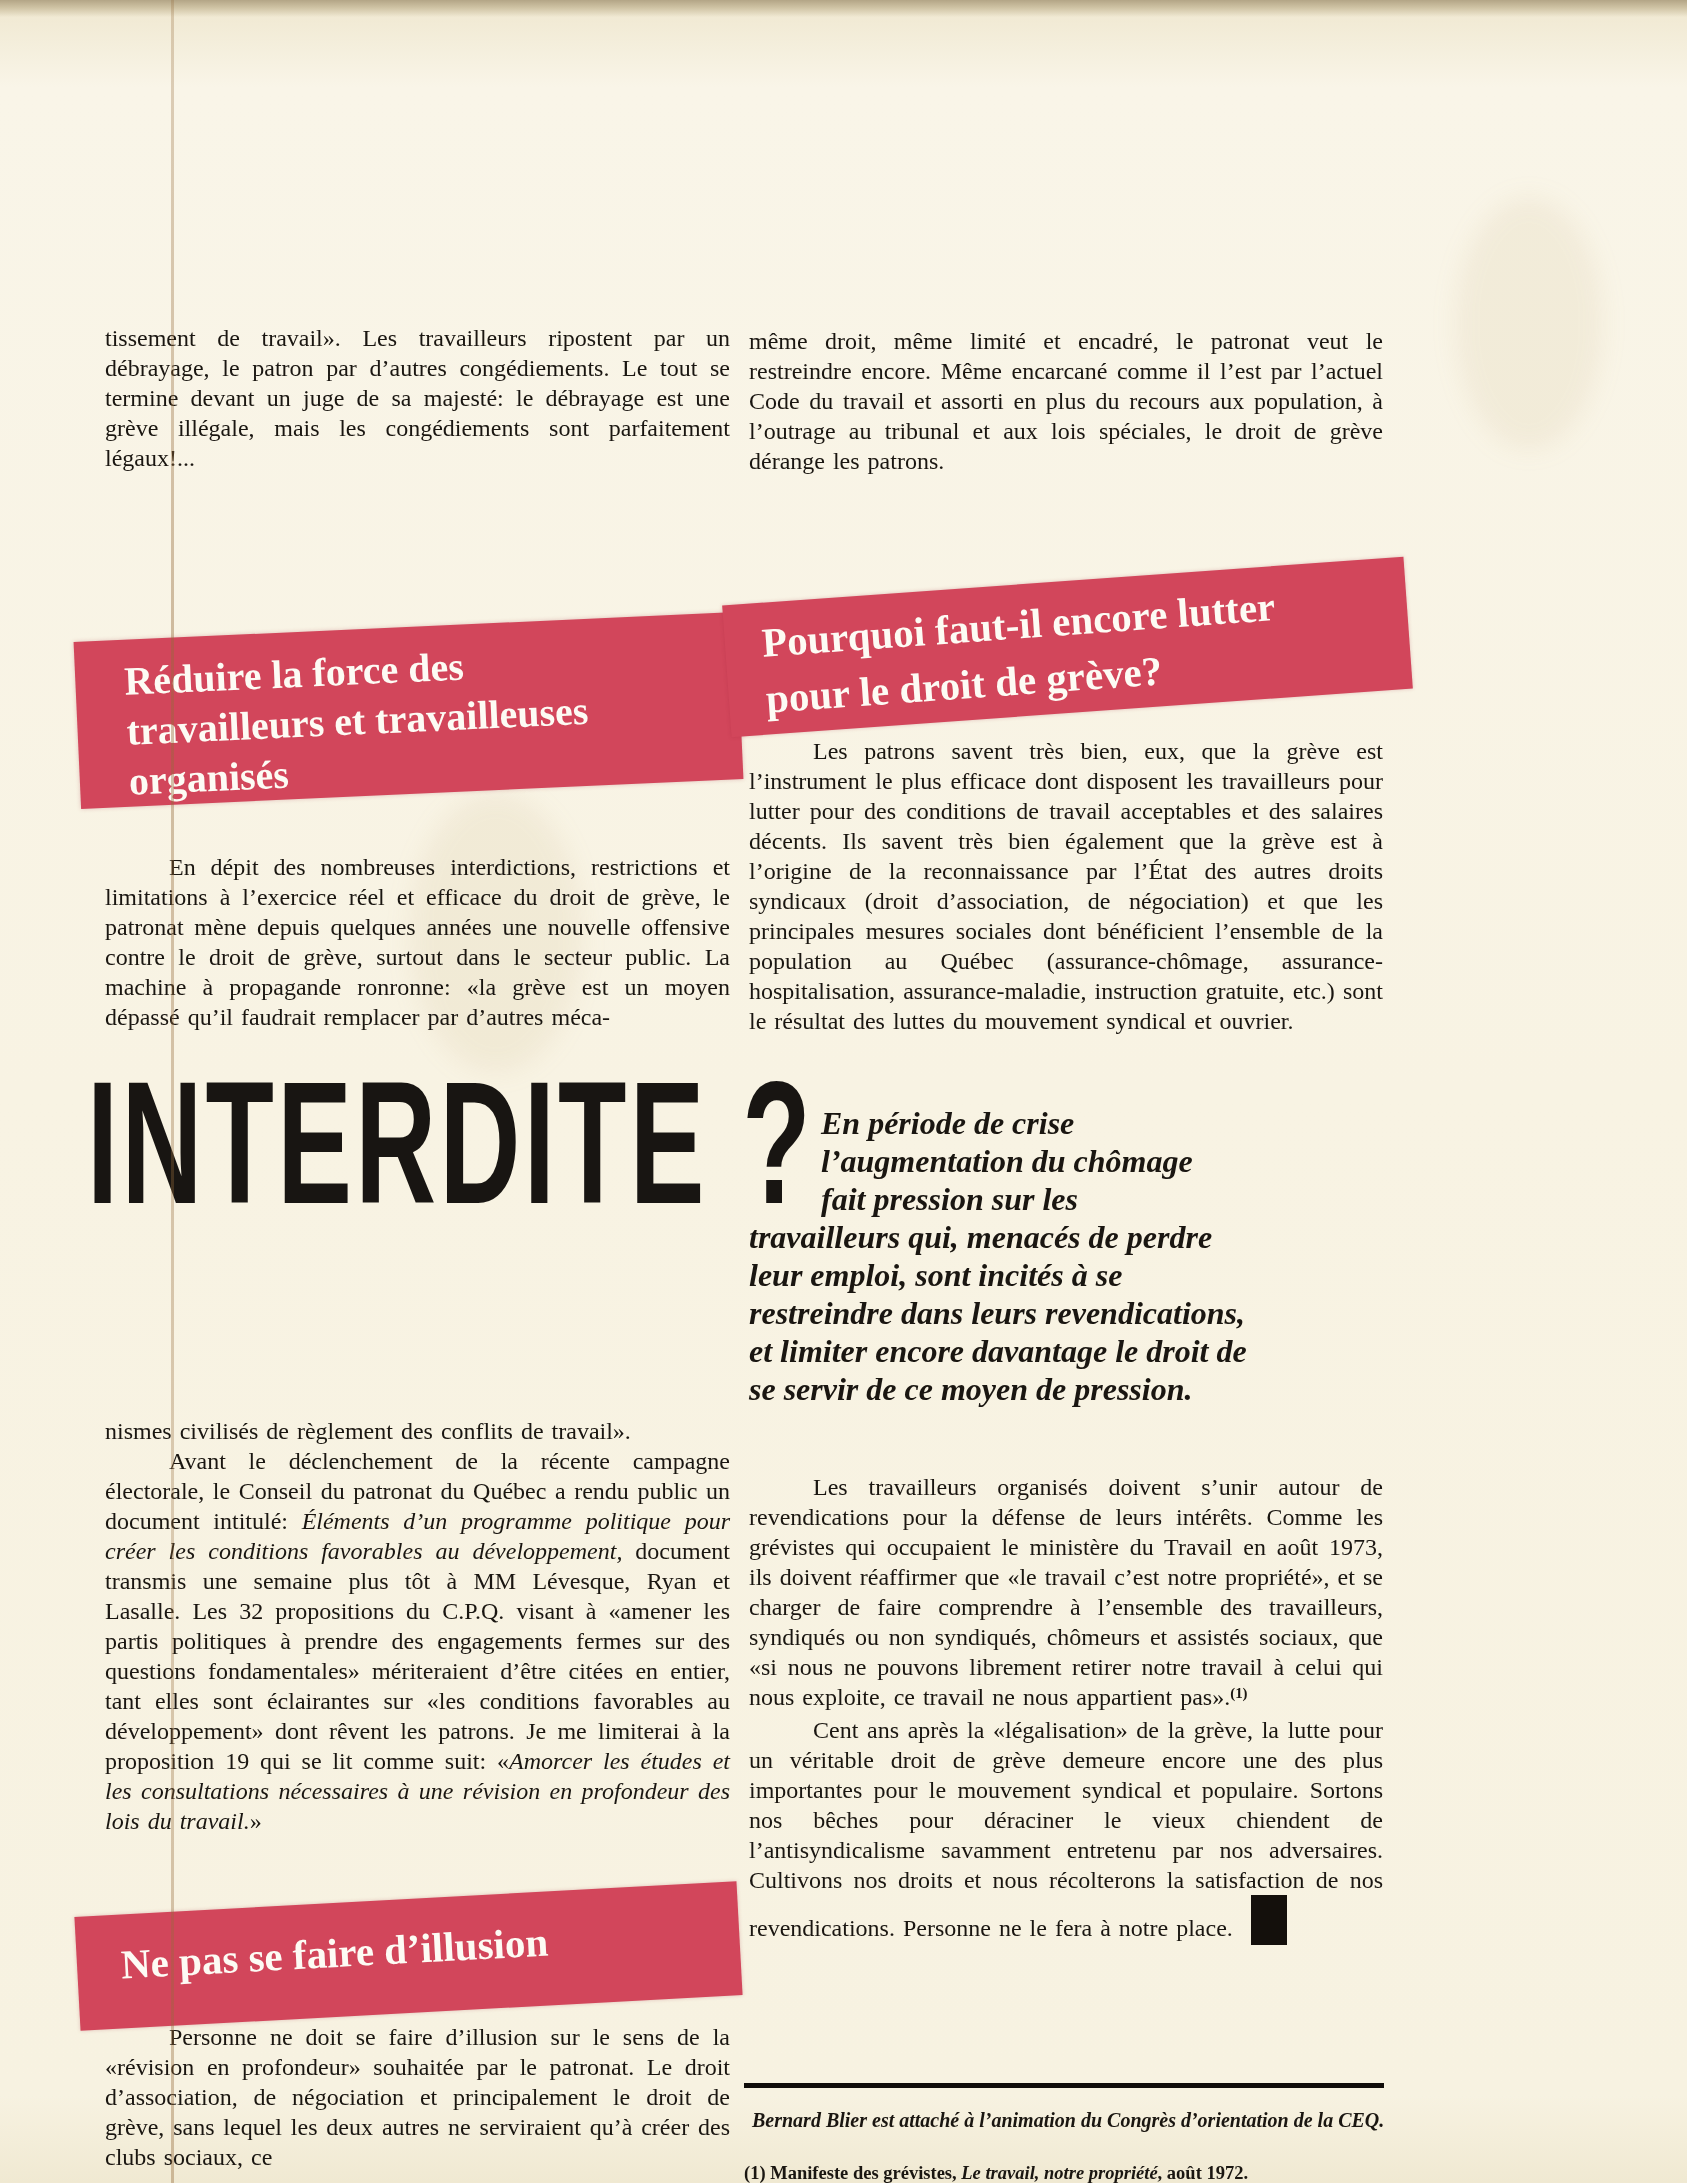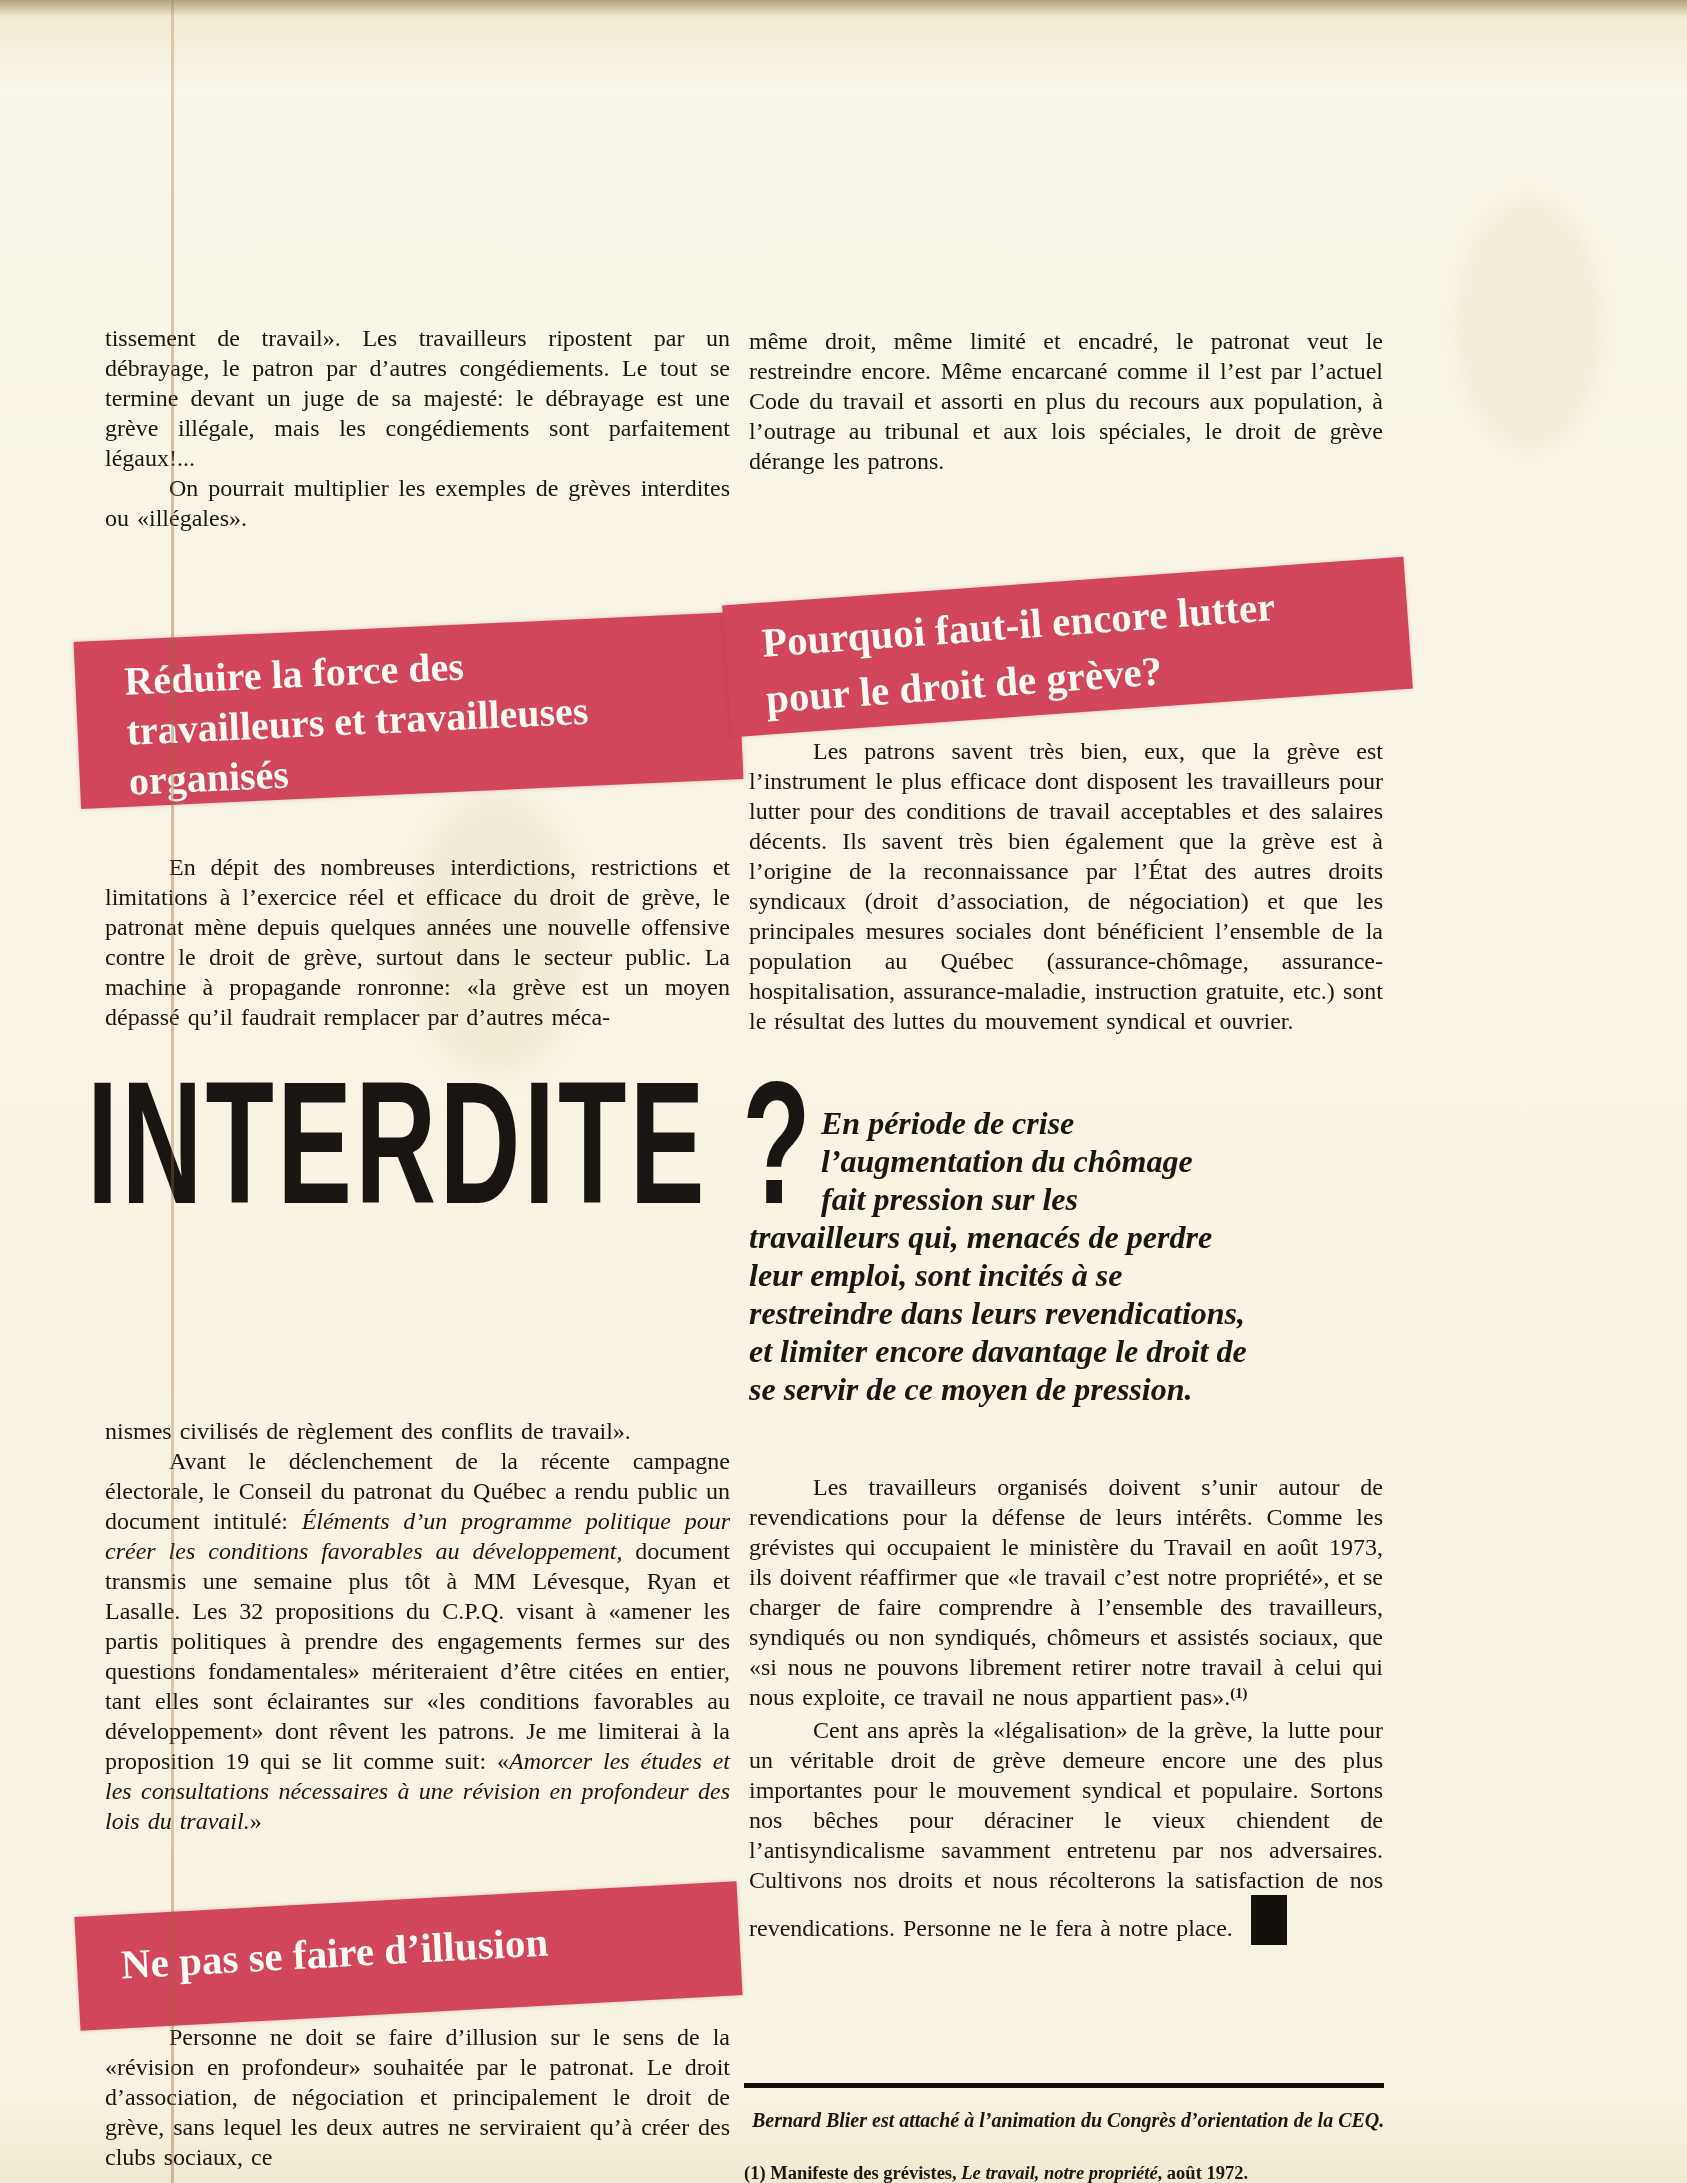--- a/index.html
+++ b/index.html
@@ -73,21 +73,20 @@
 </head>
 <body>
 
 <div class="page">
   <div class="top-edge"></div>
   <div class="stain" style="left:410px;top:794px;width:172px;height:278px;"></div>
   <div class="stain" style="left:1456px;top:198px;width:146px;height:251px;"></div>
 
   <section class="blk" id="blk-p1">
     <p class="body">tissement de travail». Les travailleurs ripostent par un débrayage, le patron par d’autres congédiements. Le tout se termine devant un juge de sa majesté: le débrayage est une grève illégale, mais les congédiements sont parfaitement légaux!...</p>
-    <p class="body indent">On pourrait multiplier les exemples de grèves interdites ou «illégales».</p>
   </section>
 
   <div class="banner" id="banner-reduce">
     <div>
         <div class="ln">Réduire la force des</div>
         <div class="ln">travailleurs et travailleuses</div>
         <div class="ln">organisés</div>
       </div>
   </div>
 

